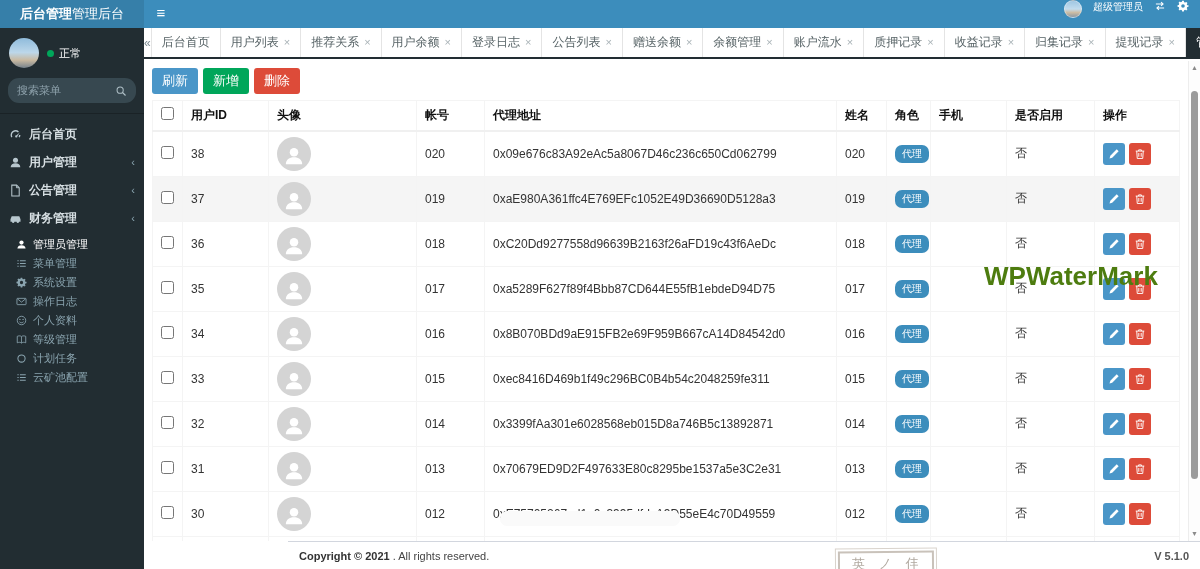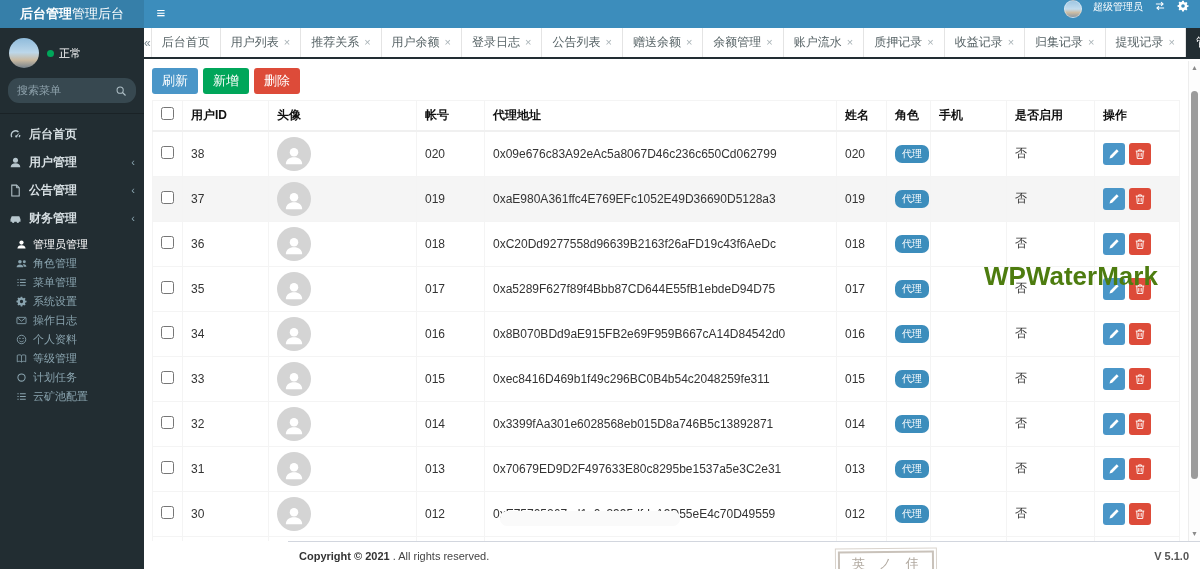--- a/index.html
+++ b/index.html
@@ -167,31 +167,20 @@
             <svg viewBox="0 0 14 14">
               <circle cx="7" cy="4.6" r="2.7" fill="currentColor"></circle>
               <path d="M1.8 12.2c0-2.9 2.3-4.4 5.2-4.4s5.2 1.5 5.2 4.4z" fill="currentColor"></path>
             </svg>
           </span>
           <span>管理员管理</span>
         </div>
         <div class="submenu-item">
           <span class="ic">
             <svg viewBox="0 0 14 14">
-              <circle cx="5" cy="4.8" r="2.3" fill="currentColor"></circle>
-              <path d="M.8 11.8c0-2.3 1.9-3.6 4.2-3.6s4.2 1.3 4.2 3.6z" fill="currentColor"></path>
-              <circle cx="10.6" cy="4.9" r="1.9" fill="currentColor"></circle>
-              <path d="M10 8.1c1.9.1 3.2 1.3 3.2 3.1H9.8c0-1.2-.4-2.2-1.1-2.9.4-.2.8-.2 1.3-.2z" fill="currentColor"></path>
-            </svg>
-          </span>
-          <span>角色管理</span>
-        </div>
-        <div class="submenu-item">
-          <span class="ic">
-            <svg viewBox="0 0 14 14">
               <path d="M1.8 3.4h1.6M5 3.4h7.4M1.8 7h1.6M5 7h7.4M1.8 10.6h1.6M5 10.6h7.4" stroke="currentColor" stroke-width="1.3" fill="none"></path>
             </svg>
           </span>
           <span>菜单管理</span>
         </div>
         <div class="submenu-item">
           <span class="ic">
             <svg viewBox="0 0 14 14">
               <path fill="currentColor" fill-rule="evenodd" d="M6 1h2l.3 1.5 1.2.5 1.3-.8 1.4 1.4-.8 1.3.5 1.2L13.4 6v2l-1.5.3-.5 1.2.8 1.3-1.4 1.4-1.3-.8-1.2.5L8 13.4H6l-.3-1.5-1.2-.5-1.3.8-1.4-1.4.8-1.3-.5-1.2L.6 8V6l1.5-.3.5-1.2-.8-1.3 1.4-1.4 1.3.8 1.2-.5zM7 4.9a2.1 2.1 0 1 0 0 4.2 2.1 2.1 0 0 0 0-4.2z"></path>
             </svg>

